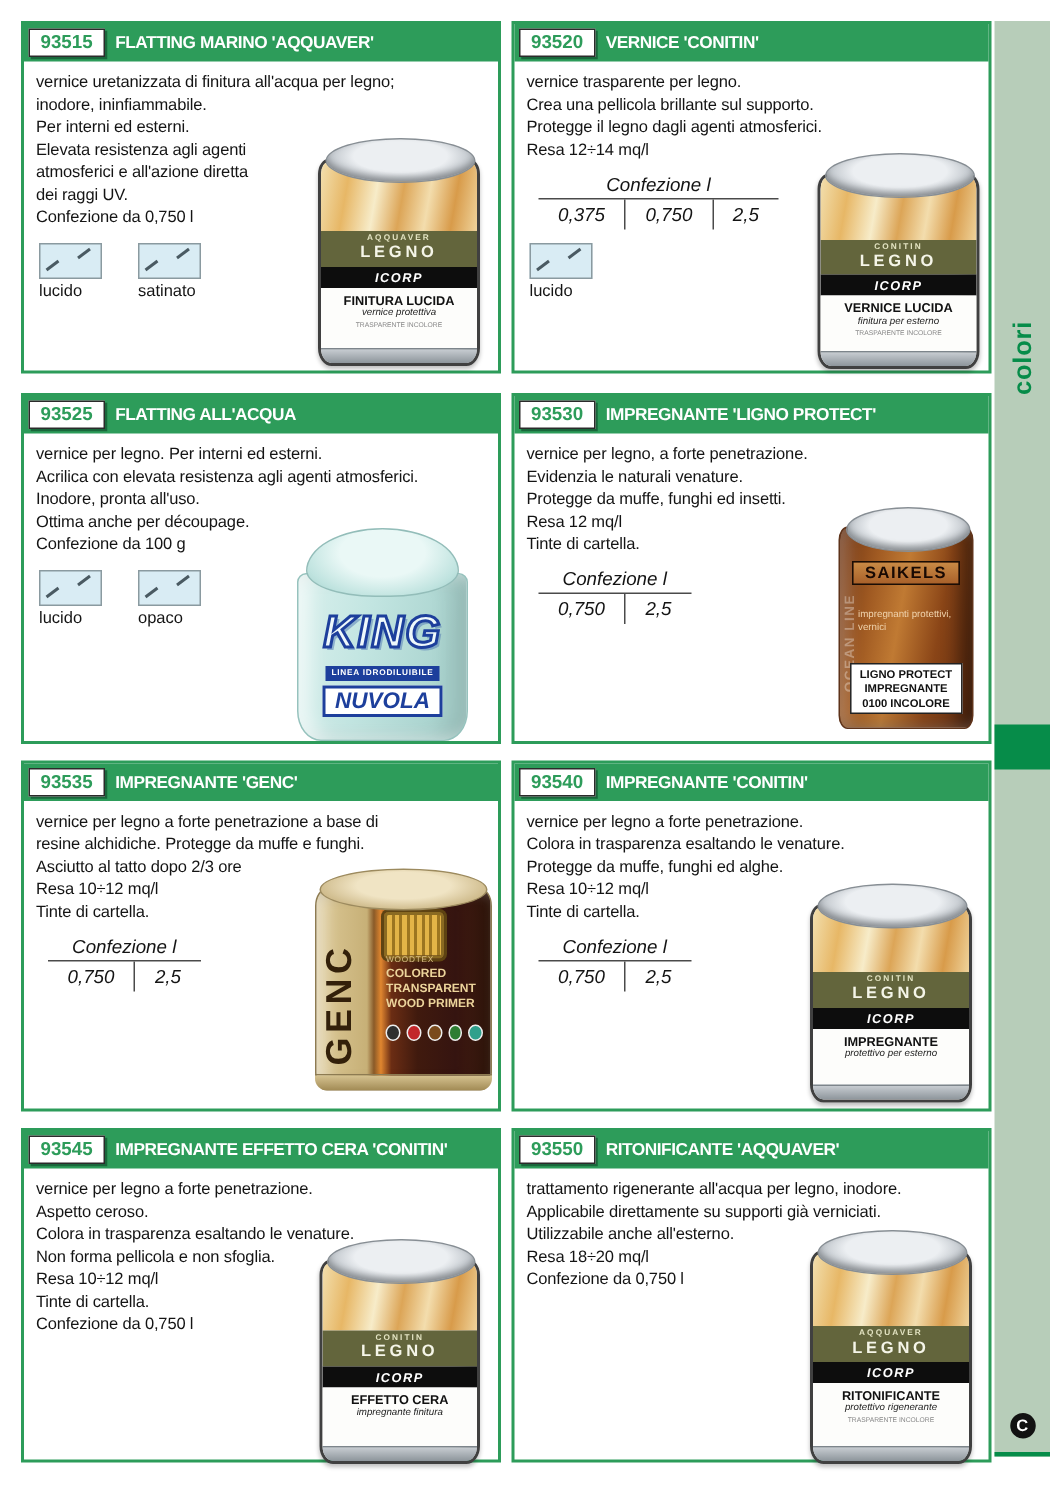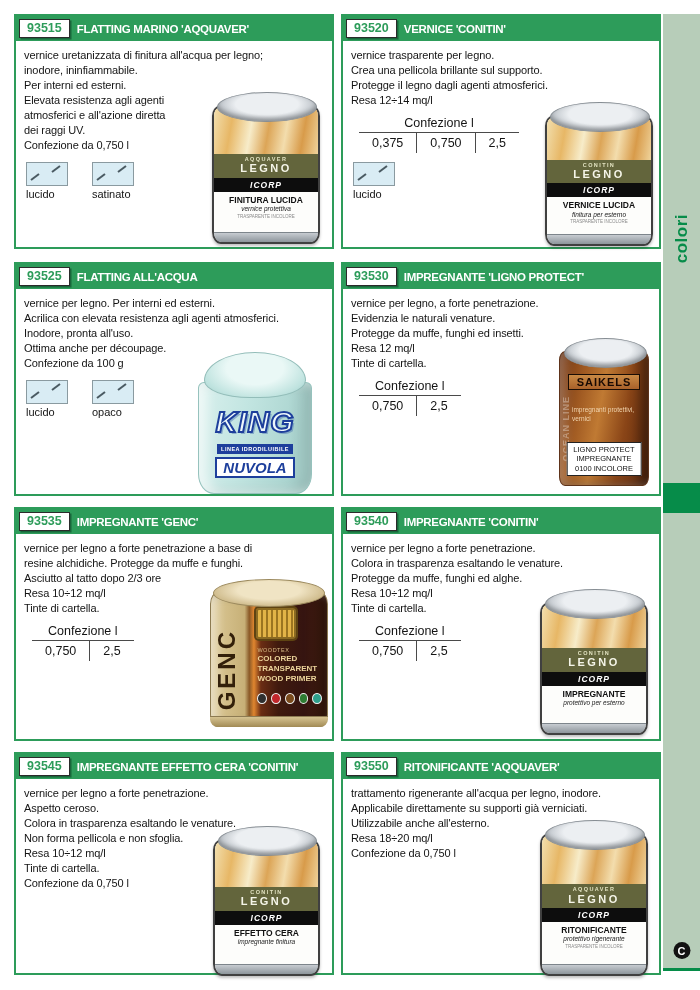--- a/index.html
+++ b/index.html
@@ -7,21 +7,21 @@
         font-family:"Liberation Sans", sans-serif;color:#1a1a1a;}
   
   .cell{position:absolute;background:#fff;border:2px solid #2d9c5a;}
   .hdr{display:flex;align-items:center;height:25px;background:#2d9c5a;padding:0 2px 0 3px;gap:7px;}
   .code{background:#fff;border:1px solid #2b2b2b;box-shadow:1.5px 1.5px 0 rgba(10,60,35,.55);
         color:#2d9c5a;font-weight:bold;font-size:12.5px;padding:1px 7px;line-height:1.25;}
   .ttl{color:#fff;font-weight:bold;font-size:11.5px;letter-spacing:-0.3px;white-space:nowrap;}
   .desc{white-space:pre-line;font-size:11px;line-height:15px;letter-spacing:-0.1px;
         padding:7px 2px 0 8px;color:#141414;}
   
-  .pack{margin:8px 0 0 16px;width:max-content;font-size:12.5px;color:#141414;}
+  .pack{margin:8px 0 0 16px;width:max-content;font-size:12.5px;color:#141414;font-style:italic;}
   .pack-h{text-align:center;padding:0 8px 2px;border-bottom:1.5px solid #4a4a4a;}
   .pack-r{display:flex;}
   .pack-v{padding:3px 13px;border-right:1.5px solid #4a4a4a;}
   .pack-v.last{border-right:none;}
   
   .swatches{display:flex;gap:24px;margin:9px 0 0 10px;}
   .swatch{display:flex;flex-direction:column;align-items:flex-start;}
   .sw-box{width:40px;height:22px;background:#d9ecf4;border:1px solid #8a9aa0;display:block;}
   .sw-svg{display:block;width:100%;height:100%;}
   .sw-lab{font-size:11px;margin-top:2px;color:#141414;}
@@ -67,35 +67,35 @@
              background:linear-gradient(100deg,#6e3312 0%,#a05a22 25%,#c07a33 45%,#8a4517 70%,#5e2a0f 100%);
              box-shadow:inset 6px 0 10px rgba(255,255,255,.25),inset -8px 0 12px rgba(0,0,0,.4);}
   .saik-brand{display:block;margin:22px auto 0;width:80%;text-align:center;
               background:linear-gradient(#c98a45,#a9612a);border:1px solid #1a0d05;
               color:#180903;font-weight:bold;font-size:11px;letter-spacing:1px;padding:1px 0;}
   .saik-sub{display:block;margin:16px 0 0 12px;color:#f0d3ad;font-size:6.5px;line-height:1.35;white-space:pre-line;}
   .saik-side{position:absolute;left:1px;top:44px;writing-mode:vertical-rl;transform:rotate(180deg);
              color:rgba(255,255,255,.32);font-weight:bold;font-size:9px;letter-spacing:1px;}
   .saik-label{position:absolute;left:50%;transform:translateX(-50%);bottom:9px;width:78%;
               background:#fff;border:1px solid #222;padding:2px 2px;text-align:center;}
-  .saik-label span{display:block;font-weight:normal;font-size:7.5px;line-height:1.25;color:#111;}
+  .saik-label span{display:block;font-weight:bold;font-size:7.5px;line-height:1.25;color:#111;}
   
   .genc-lid{position:absolute;top:0;left:3px;right:3px;height:26px;border-radius:50%;z-index:2;
             background:radial-gradient(ellipse at 50% 40%,#f0e4c4 0 40%,#cdb989 75%,#a8956a 100%);
             border:1px solid #9c8a5e;}
   .genc-body{position:absolute;top:13px;left:0;right:0;bottom:0;overflow:hidden;
              border-radius:8px/12px;border:1px solid #8d7b52;
              background:linear-gradient(to right,#dcc997 0%,#c7b077 29%,#8a5a28 33%,#e0862f 37%,#6b2d14 43%,#401a0e 58%,#351410 80%,#47200f 100%);
              box-shadow:inset 6px 0 10px rgba(255,255,255,.45),inset -8px 0 12px rgba(0,0,0,.4);}
   .genc-name{position:absolute;left:2px;top:36px;writing-mode:vertical-rl;transform:rotate(180deg);
              font-weight:bold;font-size:24px;letter-spacing:3px;color:#33200a;}
   .genc-emblem{position:absolute;left:39%;top:15px;width:36px;height:27px;border-radius:3px;
                border:2px solid #8a6a22;box-shadow:0 0 0 2px #5e4312;
                background:repeating-linear-gradient(90deg,#e3b447 0 3px,#9c7520 3px 5px);}
-  .genc-texts{position:absolute;left:40%;top:54px;right:5px;display:flex;flex-direction:column;gap:1px;}
+  .genc-texts{position:absolute;left:40%;top:44px;right:5px;display:flex;flex-direction:column;gap:1px;}
   .g1{font-size:5.5px;color:#d9bc85;letter-spacing:.5px;}
   .g2{font-size:8px;font-weight:bold;color:#ecd49b;line-height:1.2;}
   .genc-dots{display:flex;gap:4px;margin-top:8px;}
   .genc-dots i{width:9px;height:9px;border-radius:50%;border:1.5px solid #eee;display:block;}
   .d1{background:#2f2f2f;} .d2{background:#c2272b;} .d3{background:#7a4a1c;} .d4{background:#2e7d33;} .d5{background:#2fa08c;}
   .genc-rim{position:absolute;bottom:0;left:0;right:0;height:10px;z-index:2;
             background:linear-gradient(#d6c391,#a18a54);border-radius:0 0 8px 8px;border-top:1px solid #8d7b52;}
   
   .sidebar{position:absolute;left:663px;top:14px;width:37px;height:954px;background:#b7cdb9;
            border-bottom:3px solid #068c49;}

